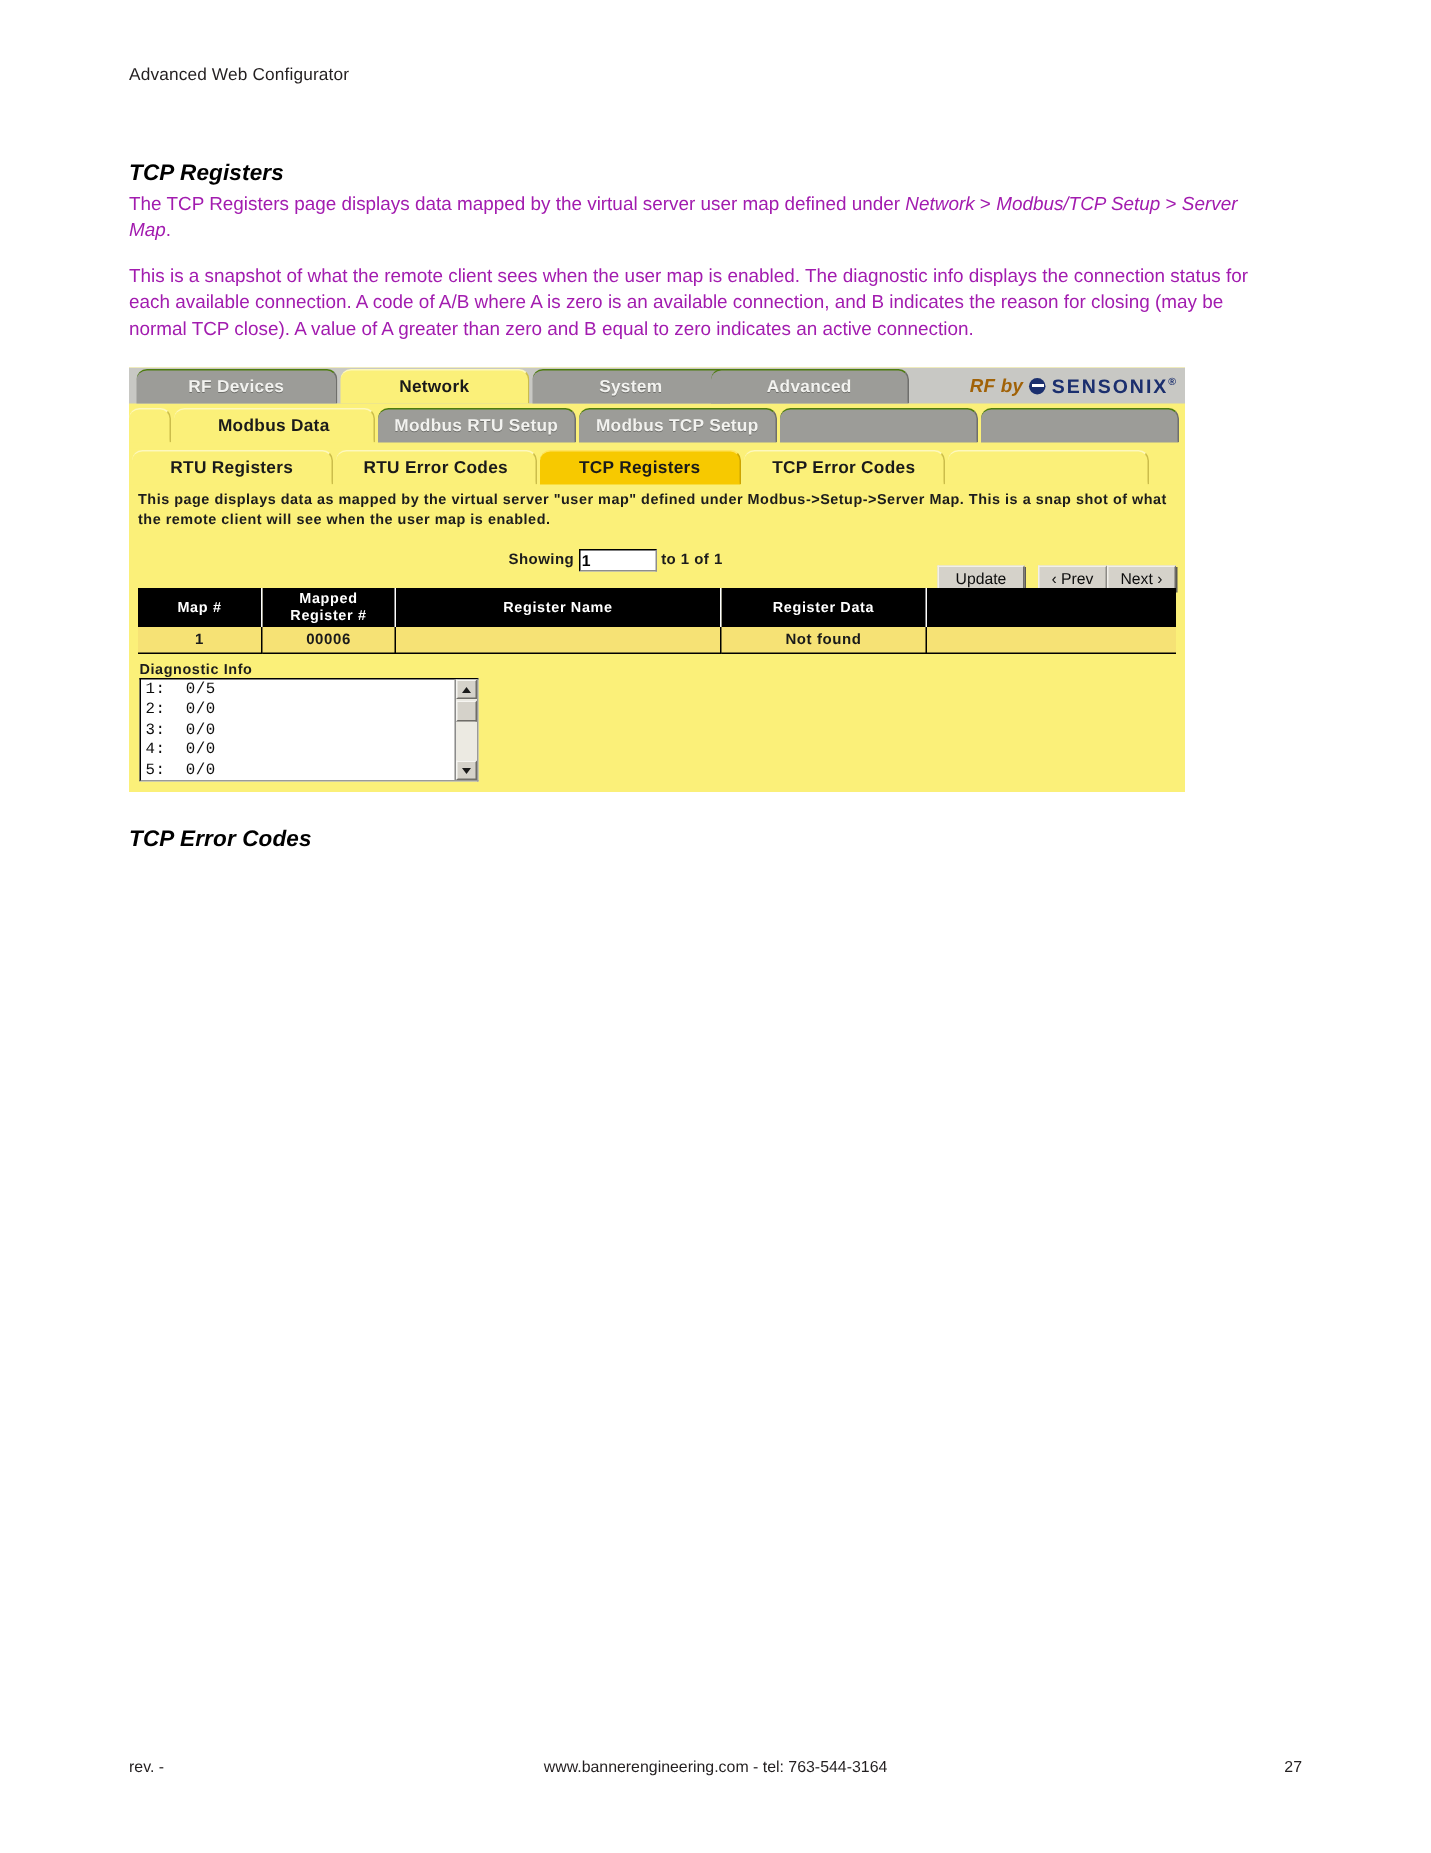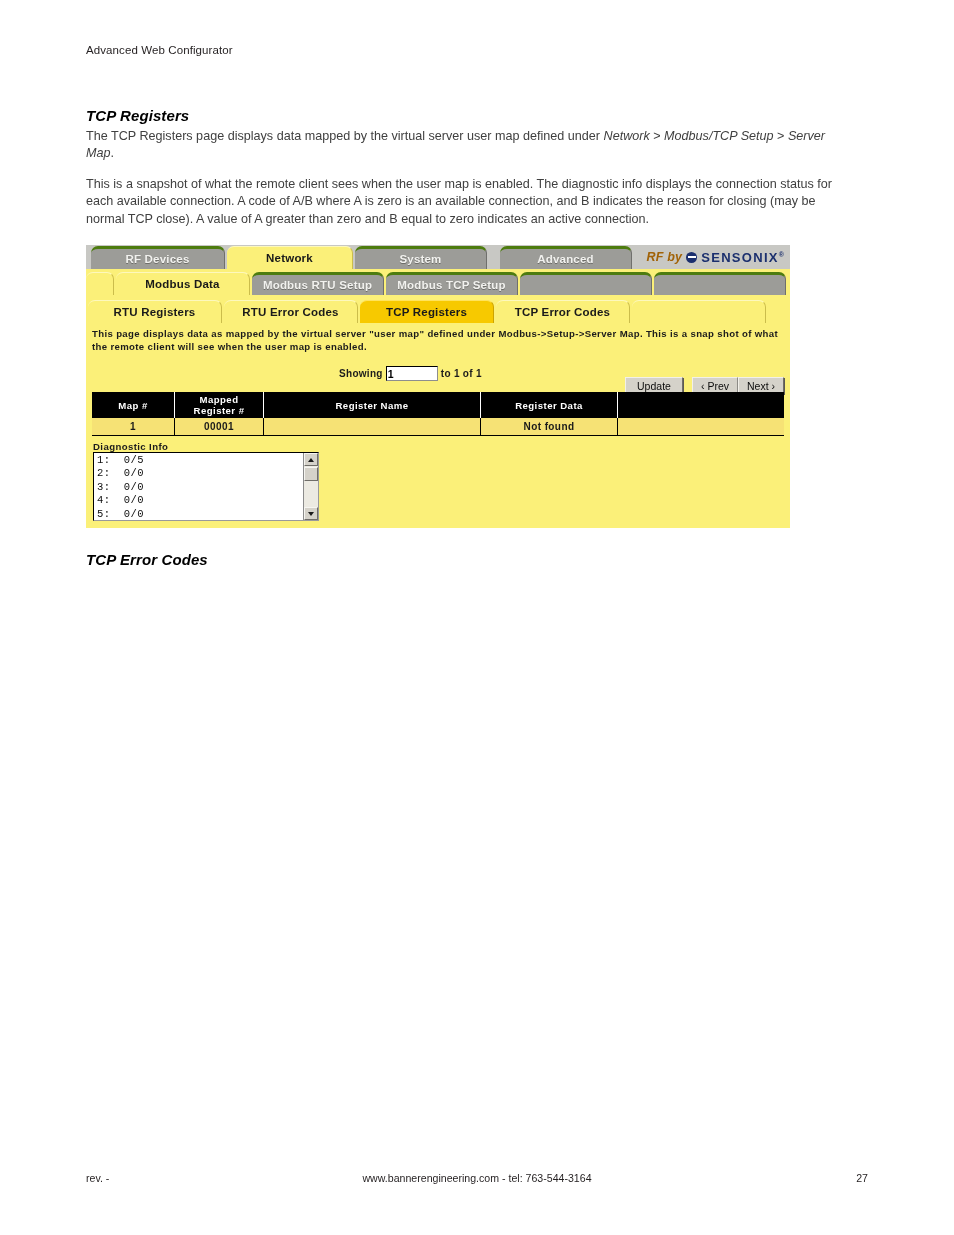--- a/index.html
+++ b/index.html
@@ -45,21 +45,21 @@
   }
   #tcp-registers-title { top: 107px; }
   #tcp-error-codes-title { top: 551px; }
 
   .para {
     position: absolute;
     left: 86px;
     width: 766px;
     font-size: 12.6px;
     line-height: 17.4px;
-    color: #404040;
+    color: #a21caf;
     text-align: left;
   }
   #para-1 { top: 128px; }
   #para-2 { top: 176px; }
   #para-3 { top: 572px; }
   .para i { font-style: italic; }
 
   
   .shot {
     position: absolute;
@@ -108,21 +108,21 @@
     display: flex;
     align-items: center;
     justify-content: center;
     white-space: nowrap;
   }
   .tab.gray {
     background: #9c9c98;
     color: #f2f2ef;
     text-shadow: 0 1px 0 #6e6e6a;
     border-right: 1px solid #6f6f6c;
-    border-top: 3px solid #4d7c0f;
+    border-top: 1px solid #4d7c0f;
   }
   .tab.light {
     background: #fbf079;
     color: #1a1a1a;
     border-right: 1px solid #cbbd4b;
     border-top: 1px solid #fdf8bd;
   }
   .tab.active {
     background: #f7c900;
     color: #1a1a1a;
@@ -399,21 +399,21 @@
 
   <div class="para" id="para-2">This is a snapshot of what the remote client sees when the user map is enabled. The diagnostic info displays the connection status for each available connection. A code of A/B where A is zero is an available connection, and B indicates the reason for closing (may be normal TCP close). A value of A greater than zero and B equal to zero indicates an active connection.</div>
 
   <div class="shot">
 
     <div class="tabrow" id="tabrow-1">
       <div class="tabrow-bg-gray"></div>
       <div class="tab gray" style="left:5px;width:134px;">RF Devices</div>
       <div class="tab light" style="left:141px;width:126px;">Network</div>
       <div class="tab gray" style="left:269px;width:132px;">System</div>
-      <div class="tab gray" style="left:414px;width:132px;">Advanced</div>
+      <div class="tab gray" style="left:388px;width:132px;">Advanced</div>
 
       <div class="brand">
         <span class="rfby">RF by</span>
         <span class="sensonix-mark"></span>
         <span class="sensonix"><span>SENSONIX</span><sup>®</sup></span>
       </div>
     </div>
 
     <div class="tabrow" id="tabrow-2">
       <div class="tabrow-bg-yellow"></div>
@@ -457,21 +457,21 @@
           <th style="width:78px;">Map #</th>
           <th style="width:84px;"><span>Mapped</span><br><span>Register #</span></th>
           <th style="width:212px;">Register Name</th>
           <th style="width:132px;margin-left:44px;">Register Data</th>
           <th></th>
         </tr>
       </thead>
       <tbody>
         <tr>
           <td>1</td>
-          <td>00001</td>
+          <td>00006</td>
           <td></td>
           <td>Not found</td>
           <td></td>
         </tr>
       </tbody>
     </table>
 
     <div class="diag-label">Diagnostic Info</div>
     <div class="listbox">
       <div class="listbox-items">

